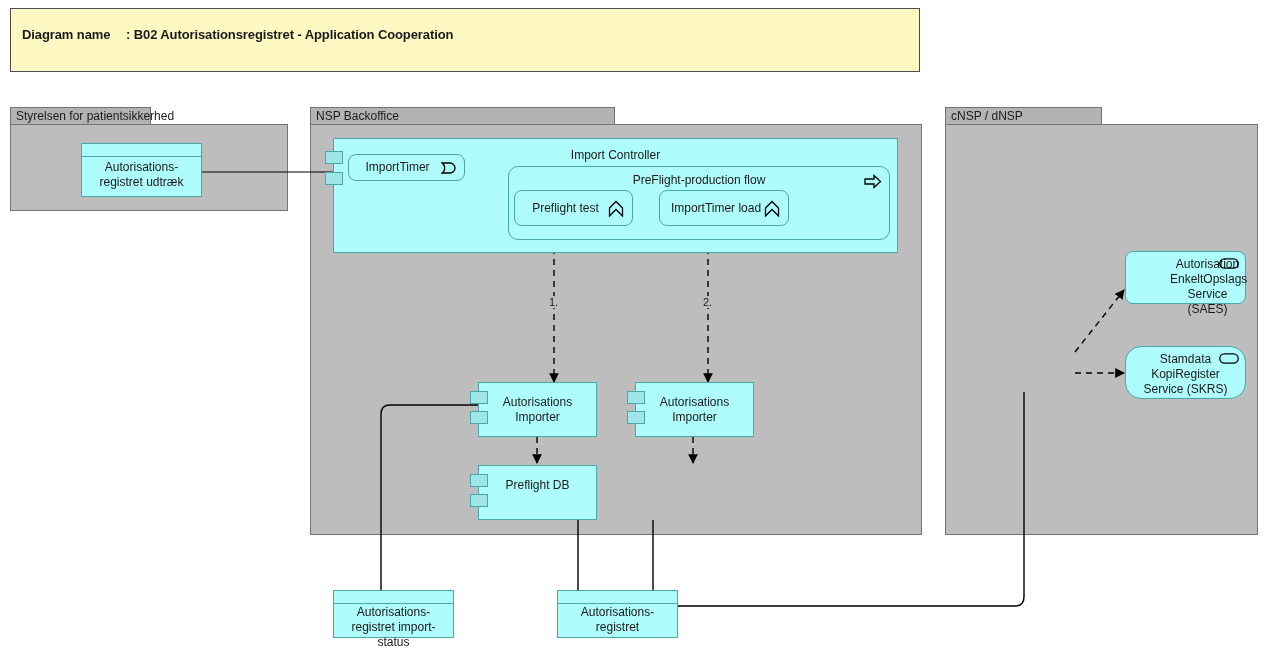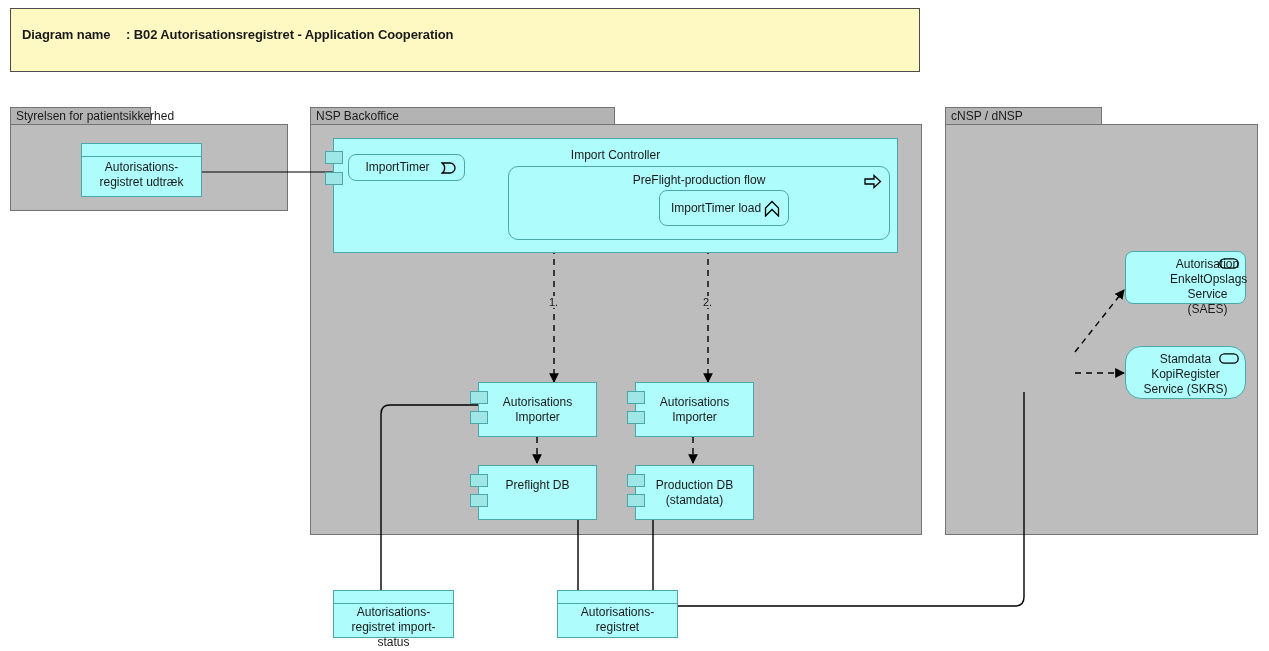--- a/index.html
+++ b/index.html
@@ -220,20 +220,28 @@
 
   <div class="el rounded" style="left:490px; top:166px; width:382px; height:74px;margin-left:18px;">
     <div class="lbl" style="top:6px;">PreFlight-production flow</div>
     <div class="icon" style="right:7px; top:7px;">
       <svg width="18" height="15" viewBox="0 0 18 15" xmlns="http://www.w3.org/2000/svg">
         <path d="M1 5 L10 5 L10 1.5 L16.5 7.5 L10 13.5 L10 10 L1 10 Z" fill="none" stroke="#000" stroke-width="1.3" stroke-linejoin="miter"></path>
       </svg>
     </div>
   </div>
 
+  <div class="el rounded-sm" style="left:514px; top:190px; width:119px; height:36px;">
+    <div class="lbl" style="top:10px; right:16px;">Preflight test</div>
+    <div class="icon" style="right:8px; top:9px;">
+      <svg width="16" height="17" viewBox="0 0 16 17" xmlns="http://www.w3.org/2000/svg">
+        <path d="M1.5 16 L1.5 8 L8 1.5 L14.5 8 L14.5 16 L8 9.5 Z" fill="none" stroke="#000" stroke-width="1.3" stroke-linejoin="miter"></path>
+      </svg>
+    </div>
+  </div>
 
   <div class="el rounded-sm" style="left:659px; top:190px; width:130px; height:36px;">
     <div class="lbl" style="top:10px; right:16px;">ImportTimer load</div>
     <div class="icon" style="right:8px; top:9px;">
       <svg width="16" height="17" viewBox="0 0 16 17" xmlns="http://www.w3.org/2000/svg">
         <path d="M1.5 16 L1.5 8 L8 1.5 L14.5 8 L14.5 16 L8 9.5 Z" fill="none" stroke="#000" stroke-width="1.3" stroke-linejoin="miter"></path>
       </svg>
     </div>
   </div>
 
@@ -250,26 +258,20 @@
     <div class="lbl" style="top:12px;">Autorisations
 Importer</div>
   </div>
 
   <div class="el component" style="left:478px; top:465px; width:119px; height:55px;">
     <div class="tab t1" style="top:8px;"></div>
     <div class="tab t2" style="top:28px;"></div>
     <div class="lbl" style="top:12px;">Preflight DB</div>
   </div>
 
-  <div class="el component" style="left:635px; top:465px; width:119px; height:55px;">
-    <div class="tab t1" style="top:8px;"></div>
-    <div class="tab t2" style="top:28px;"></div>
-    <div class="lbl" style="top:12px;">Production DB
-(stamdata)</div>
-  </div>
 
 
   <div class="el rounded-sm" style="left:1125px; top:251px; width:121px; height:53px;">
     <div class="lbl" style="top:5px;padding-left:44px;">Autorisation
 EnkeltOpslags
 Service (SAES)</div>
     <div class="icon" style="right:6px; top:6px;">
       <svg width="20" height="11" viewBox="0 0 20 11" xmlns="http://www.w3.org/2000/svg">
         <rect x="0.8" y="0.8" width="18.4" height="9.4" rx="4.7" ry="4.7" fill="none" stroke="#000" stroke-width="1.3"></rect>
       </svg>

